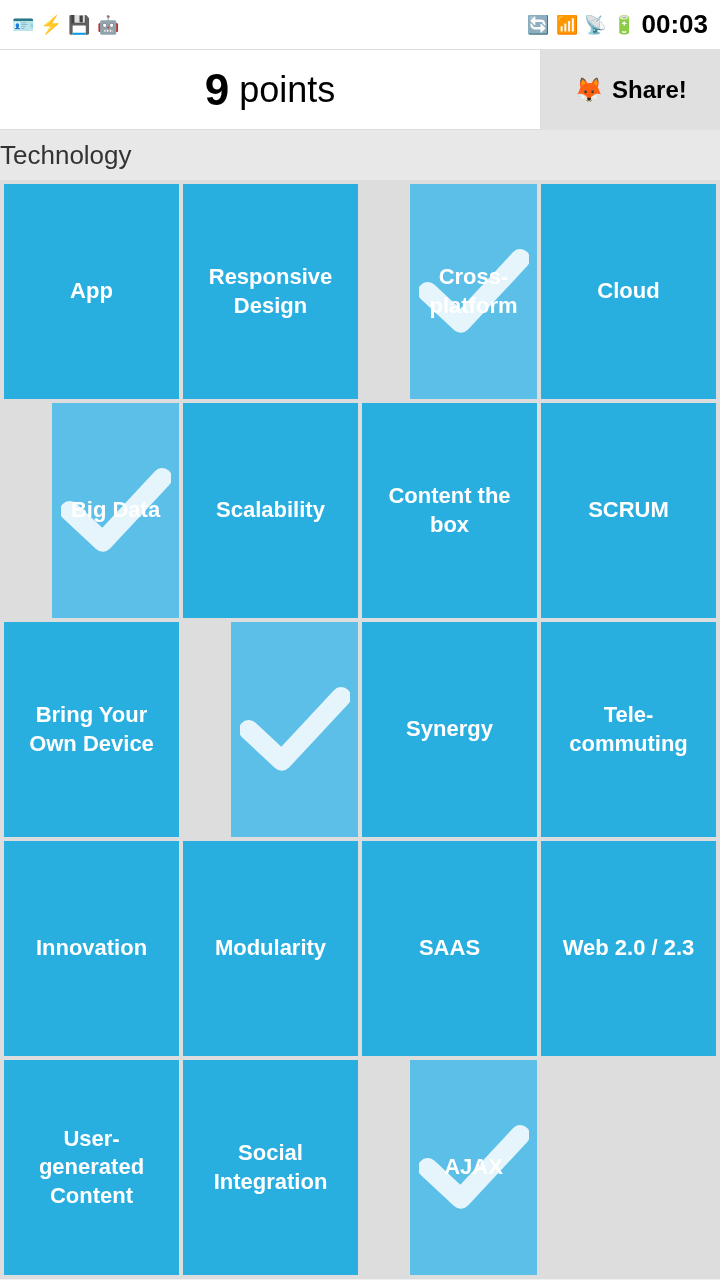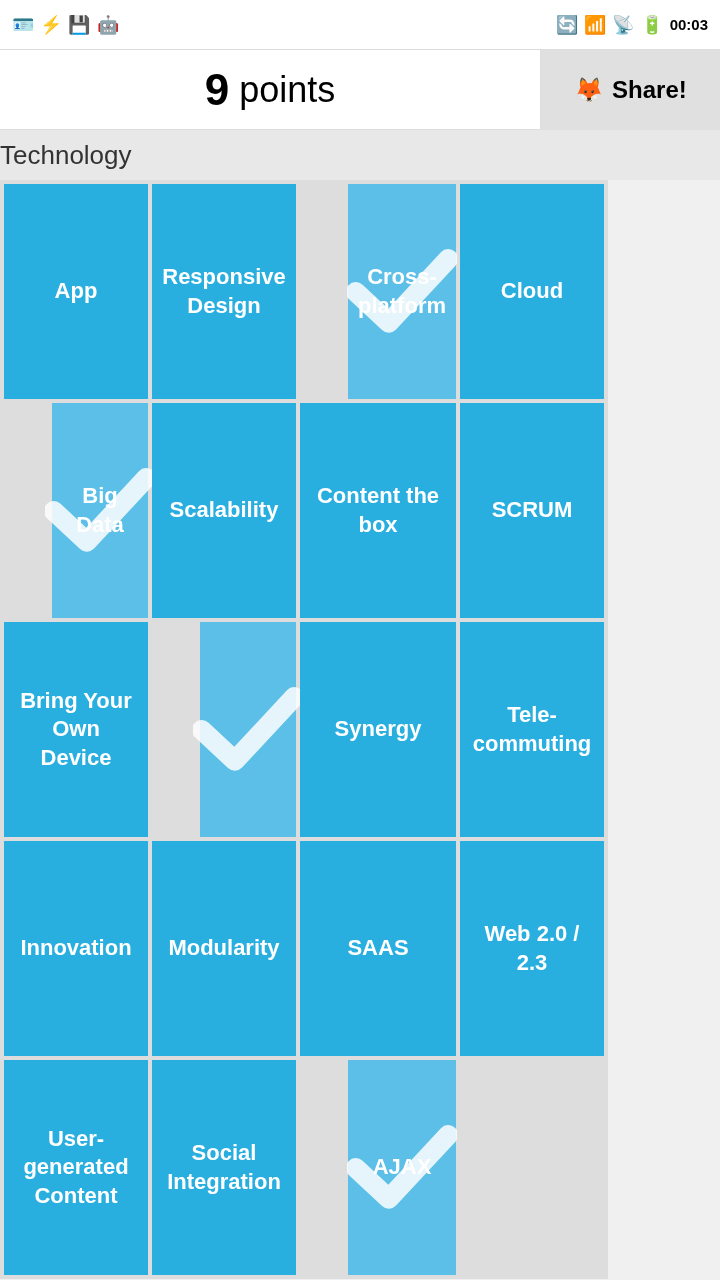--- a/index.html
+++ b/index.html
@@ -22,21 +22,21 @@
       padding: 0 12px;
       border-bottom: 1px solid #ddd;
     }
     .status-icons {
       display: flex;
       align-items: center;
       gap: 6px;
       font-size: 18px;
     }
     .status-time {
-      font-size: 15px;
+      font-size: 26px;
       font-weight: bold;
     }
 
     
     #header {
       width: 720px;
       height: 80px;
       background: #fff;
       display: flex;
       align-items: center;
@@ -86,21 +86,21 @@
       align-items: center;
       justify-content: flex-start;
     }
     #category-title {
       font-size: 26px;
       color: #333;
     }
 
     
     #grid {
-      width: 608px;
+      width: 720px;
       display: grid;
       grid-template-columns: repeat(4, 1fr);
       gap: 4px;
       padding: 4px;
       background: #ddd;
     }
 
     .tile {
       background: #29aee0;
       color: #fff;

